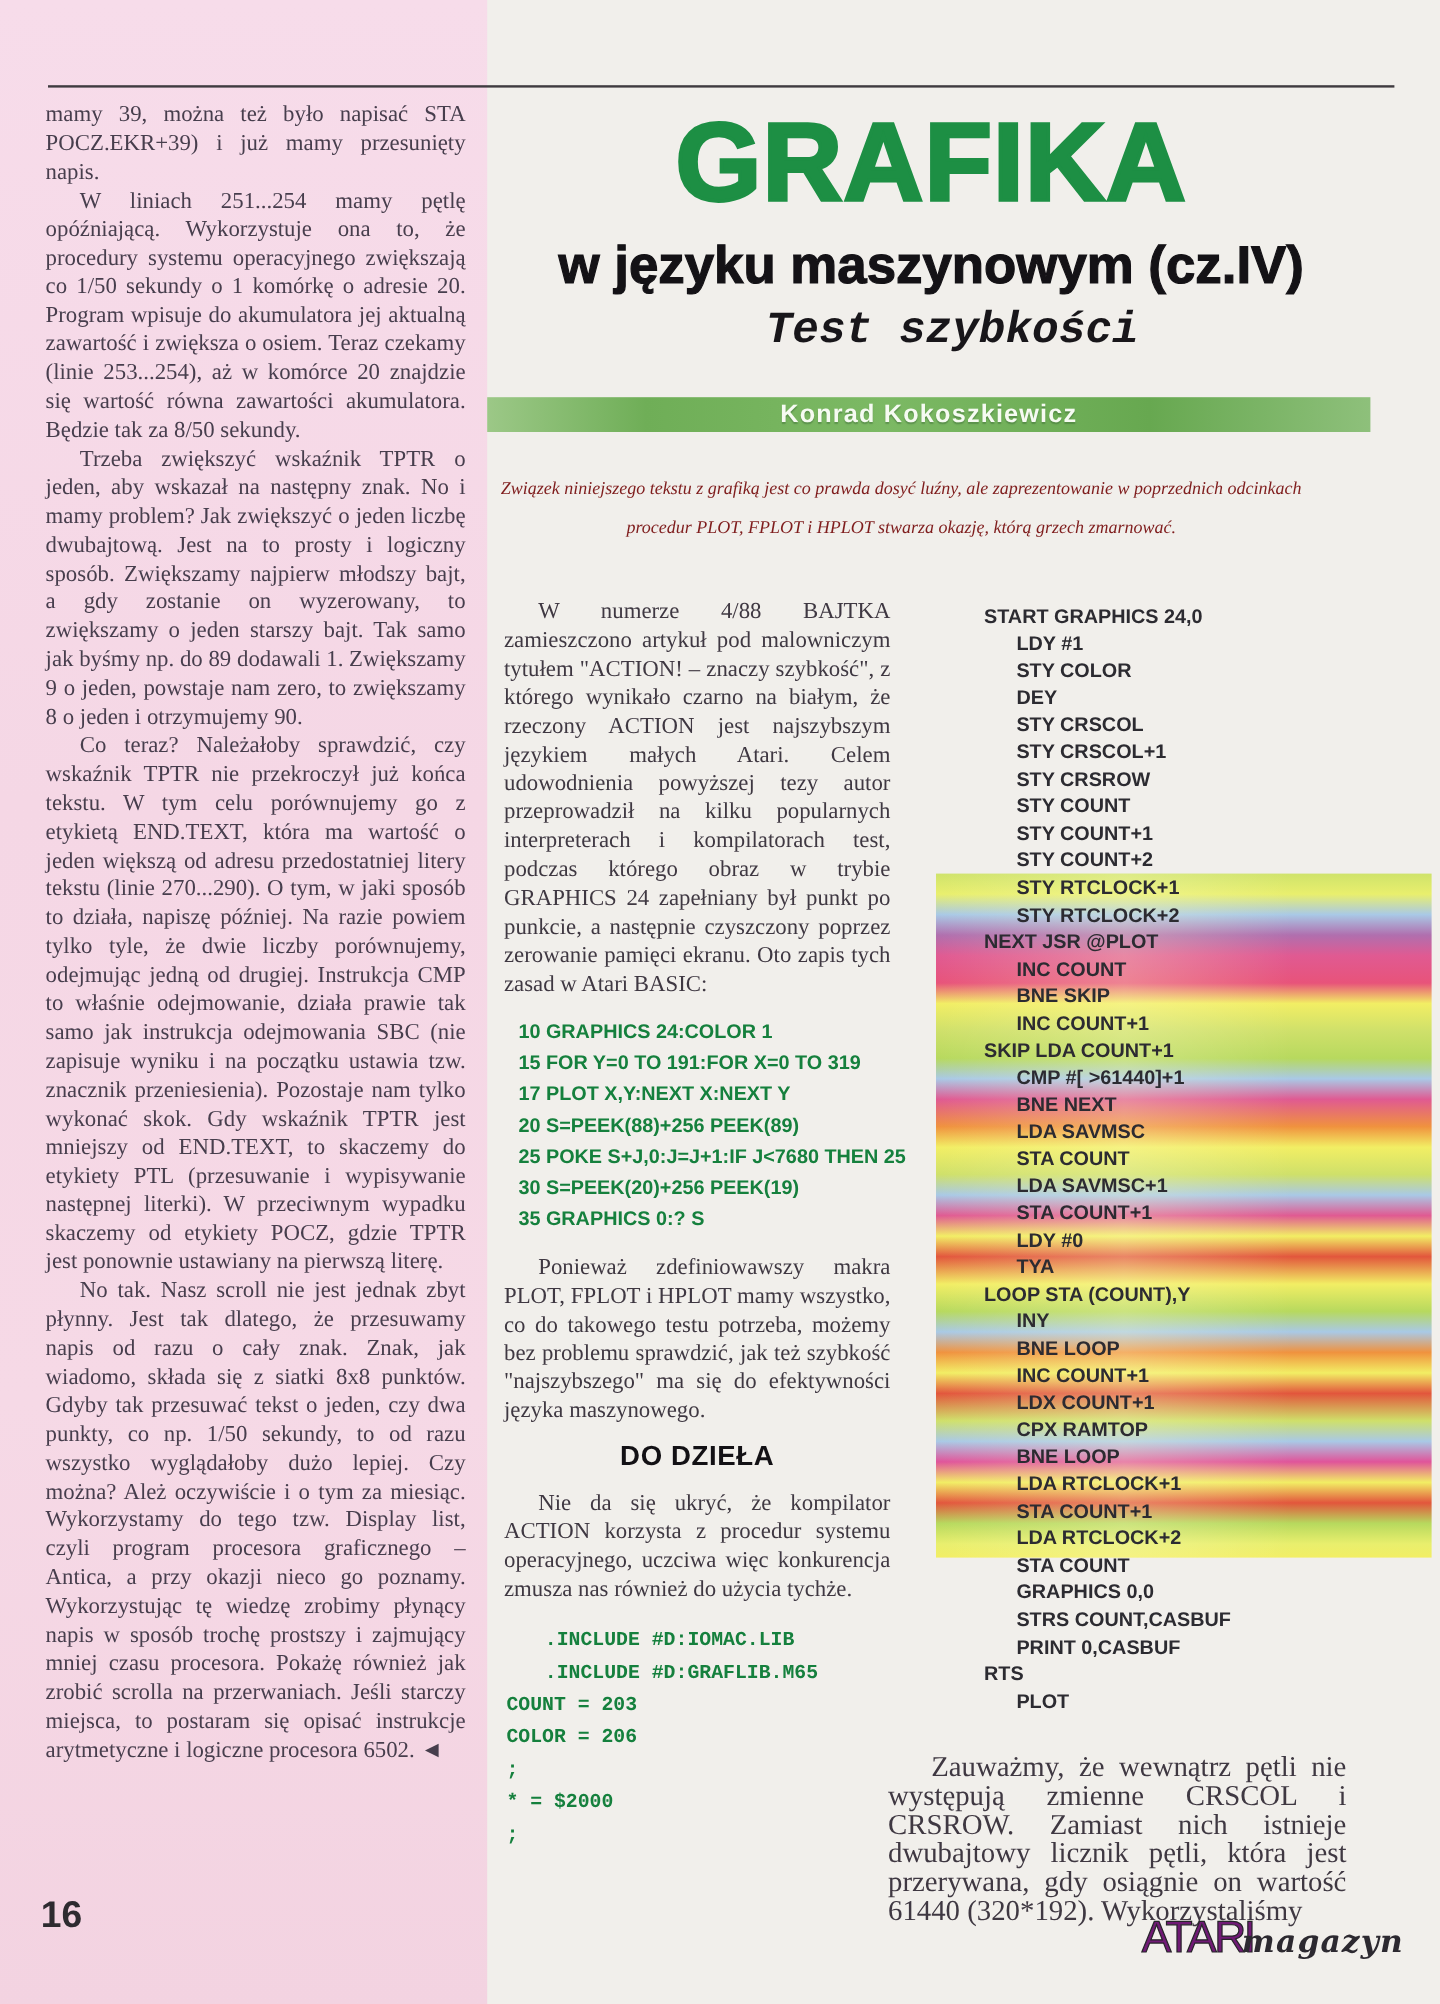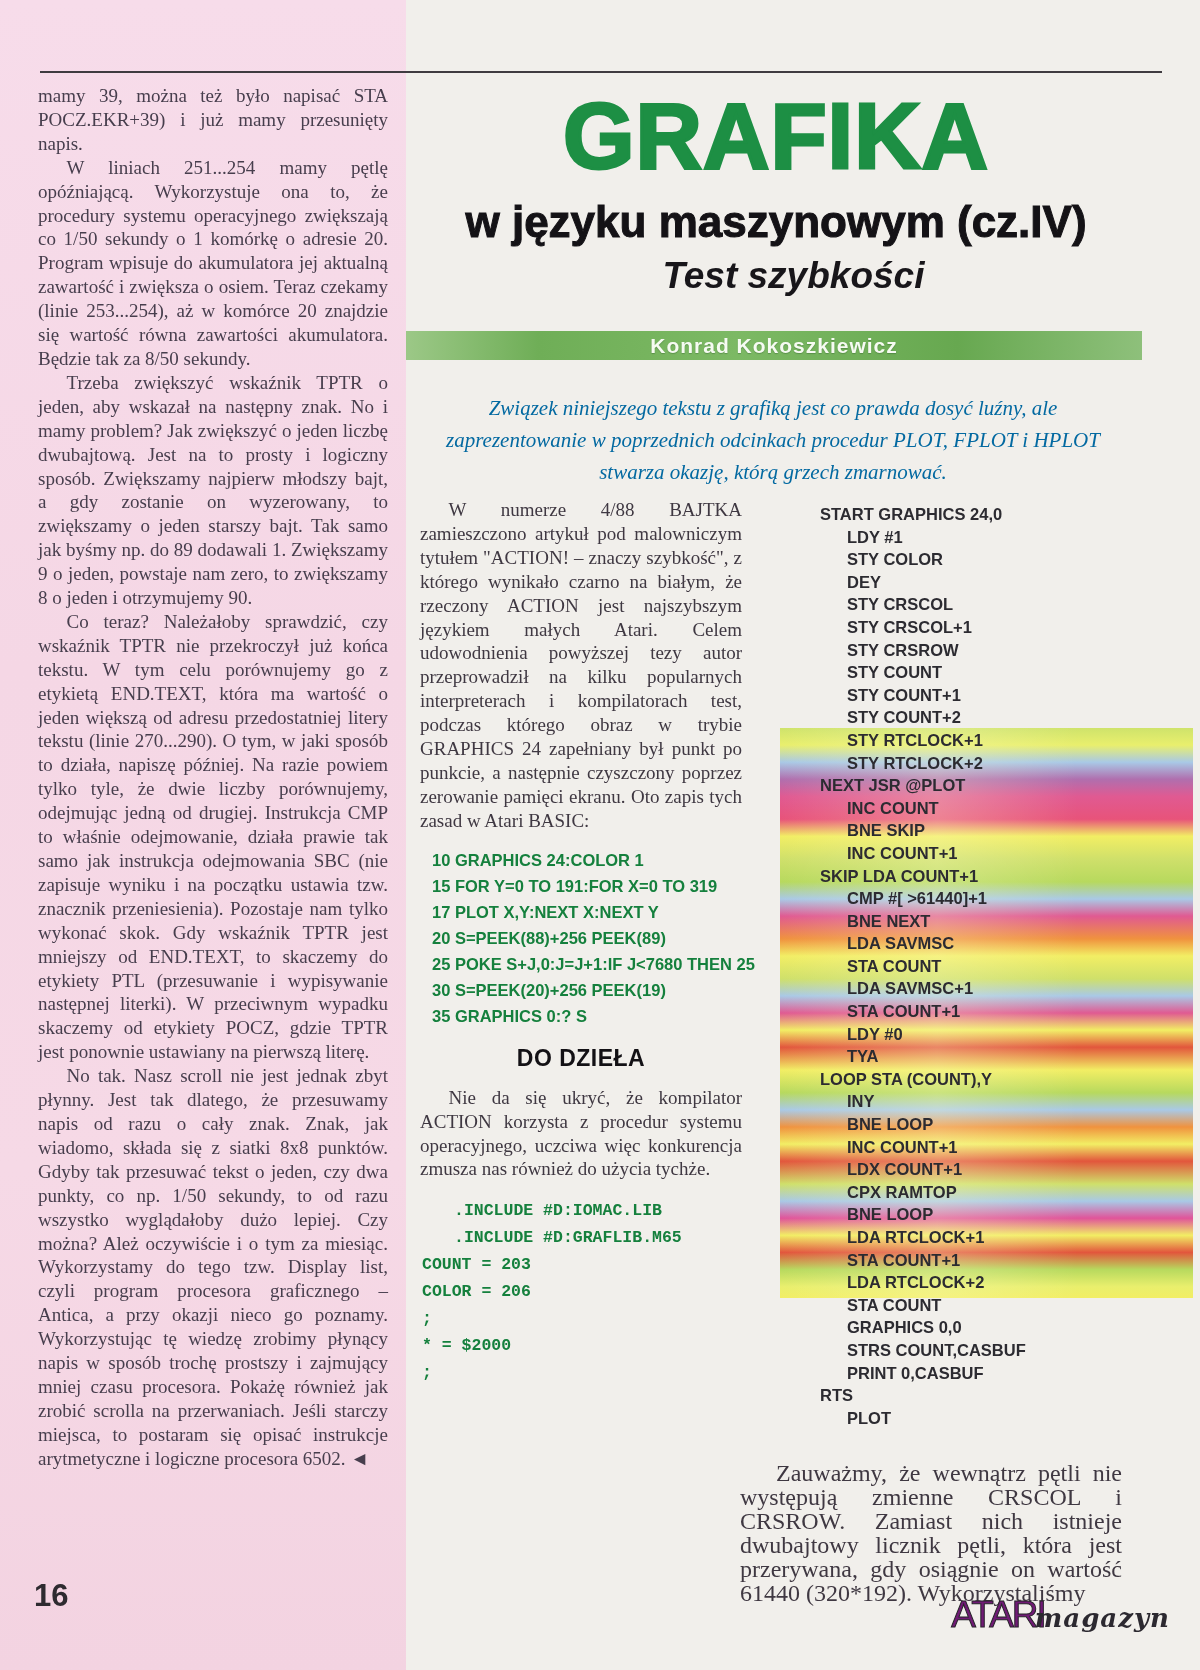--- a/index.html
+++ b/index.html
@@ -17,31 +17,31 @@
   .left-col p{margin:0;}
   .left-col p + p{text-indent:1.5em;}
 
   
   .headline{position:absolute;left:406px;top:88px;width:740px;text-align:center;}
   .headline h1{margin:0;font-family:"Liberation Sans",sans-serif;font-weight:bold;
     font-size:92px;line-height:96px;color:#1d8f44;letter-spacing:1px;
     -webkit-text-stroke:3px #1d8f44;}
   .headline h2{margin:14px 0 0 0;font-family:"Liberation Sans",sans-serif;font-weight:bold;
     font-size:44px;line-height:48px;color:#141216;-webkit-text-stroke:1px #141216;}
-  .headline h3{margin:10px 0 0 0;font-family:Liberation Sans, sans-serif;font-weight:bold;
+  .headline h3{margin:10px 0 0 0;font-family:Liberation Mono, monospace;font-weight:bold;
     font-style:italic;font-size:37px;line-height:40px;color:#18161a;padding-left:35px;}
 
   .author-bar{position:absolute;left:406px;top:331px;width:736px;height:29px;
     background:linear-gradient(90deg,#9cc887 0%,#6fae57 18%,#7cb964 45%,#67a850 75%,#8ec07b 100%);
     display:flex;align-items:center;justify-content:center;}
   .author-bar span{font-family:"Liberation Sans",sans-serif;font-weight:bold;font-size:21px;
     color:#f6fbf2;letter-spacing:1px;text-shadow:0 1px 1px rgba(40,80,40,.35);text-align:center;}
 
-  .lead{position:absolute;left:428px;top:392px;width:690px;text-align:center;
-    font-style:italic;font-size:21px;line-height:32px;color:#0369a1;font-weight:500;}
+  .lead{position:absolute;left:406px;top:392px;width:690px;text-align:center;
+    font-style:italic;font-size:15px;line-height:32px;color:#7f1d1d;font-weight:500;}
 
   
   .mid-col{position:absolute;left:420px;top:498px;width:322px;color:#3f3842;}
   .sec-head{font-family:"Liberation Sans",sans-serif;font-weight:bold;font-size:23px;
     color:#131115;text-align:center;margin:0 0 14px 0;letter-spacing:.5px;}
   .mid-col .body-p{margin:0 0 6px 0;font-size:19px;line-height:23.9px;text-align:justify;text-indent:1.5em;}
   .code-list{list-style:none;margin:14px 0 16px 0;padding:0;
     font-family:"Liberation Sans",sans-serif;font-weight:bold;color:#15803d;}
   .basic-list li{font-size:16.5px;line-height:26px;padding-left:12px;white-space:nowrap;}
   .head-2{margin-top:12px;}
@@ -113,20 +113,21 @@
     <ul class="code-list basic-list">
 
     <li class="code-line">10 GRAPHICS 24:COLOR 1</li>
         <li class="code-line">15 FOR Y=0 TO 191:FOR X=0 TO 319</li>
         <li class="code-line">17 PLOT X,Y:NEXT X:NEXT Y</li>
         <li class="code-line">20 S=PEEK(88)+256 PEEK(89)</li>
         <li class="code-line">25 POKE S+J,0:J=J+1:IF J&lt;7680 THEN 25</li>
         <li class="code-line">30 S=PEEK(20)+256 PEEK(19)</li>
         <li class="code-line">35 GRAPHICS 0:? S</li>
       </ul>
+    <p class="body-p">Ponieważ zdefiniowawszy makra PLOT, FPLOT i HPLOT mamy wszystko, co do takowego testu potrzeba, możemy bez problemu sprawdzić, jak też szybkość "najszybszego" ma się do efektywności języka maszynowego.</p>
     <h4 class="sec-head head-2">DO DZIEŁA</h4>
     <p class="body-p">Nie da się ukryć, że kompilator ACTION korzysta z procedur systemu operacyjnego, uczciwa więc konkurencja zmusza nas również do użycia tychże.</p>
     <ul class="code-list include-list">
 
     <li class="code-line ind1">.INCLUDE #D:IOMAC.LIB</li>
         <li class="code-line ind1">.INCLUDE #D:GRAFLIB.M65</li>
         <li class="code-line">COUNT = 203</li>
         <li class="code-line">COLOR = 206</li>
         <li class="code-line">;</li>
         <li class="code-line">*  =  $2000</li>

